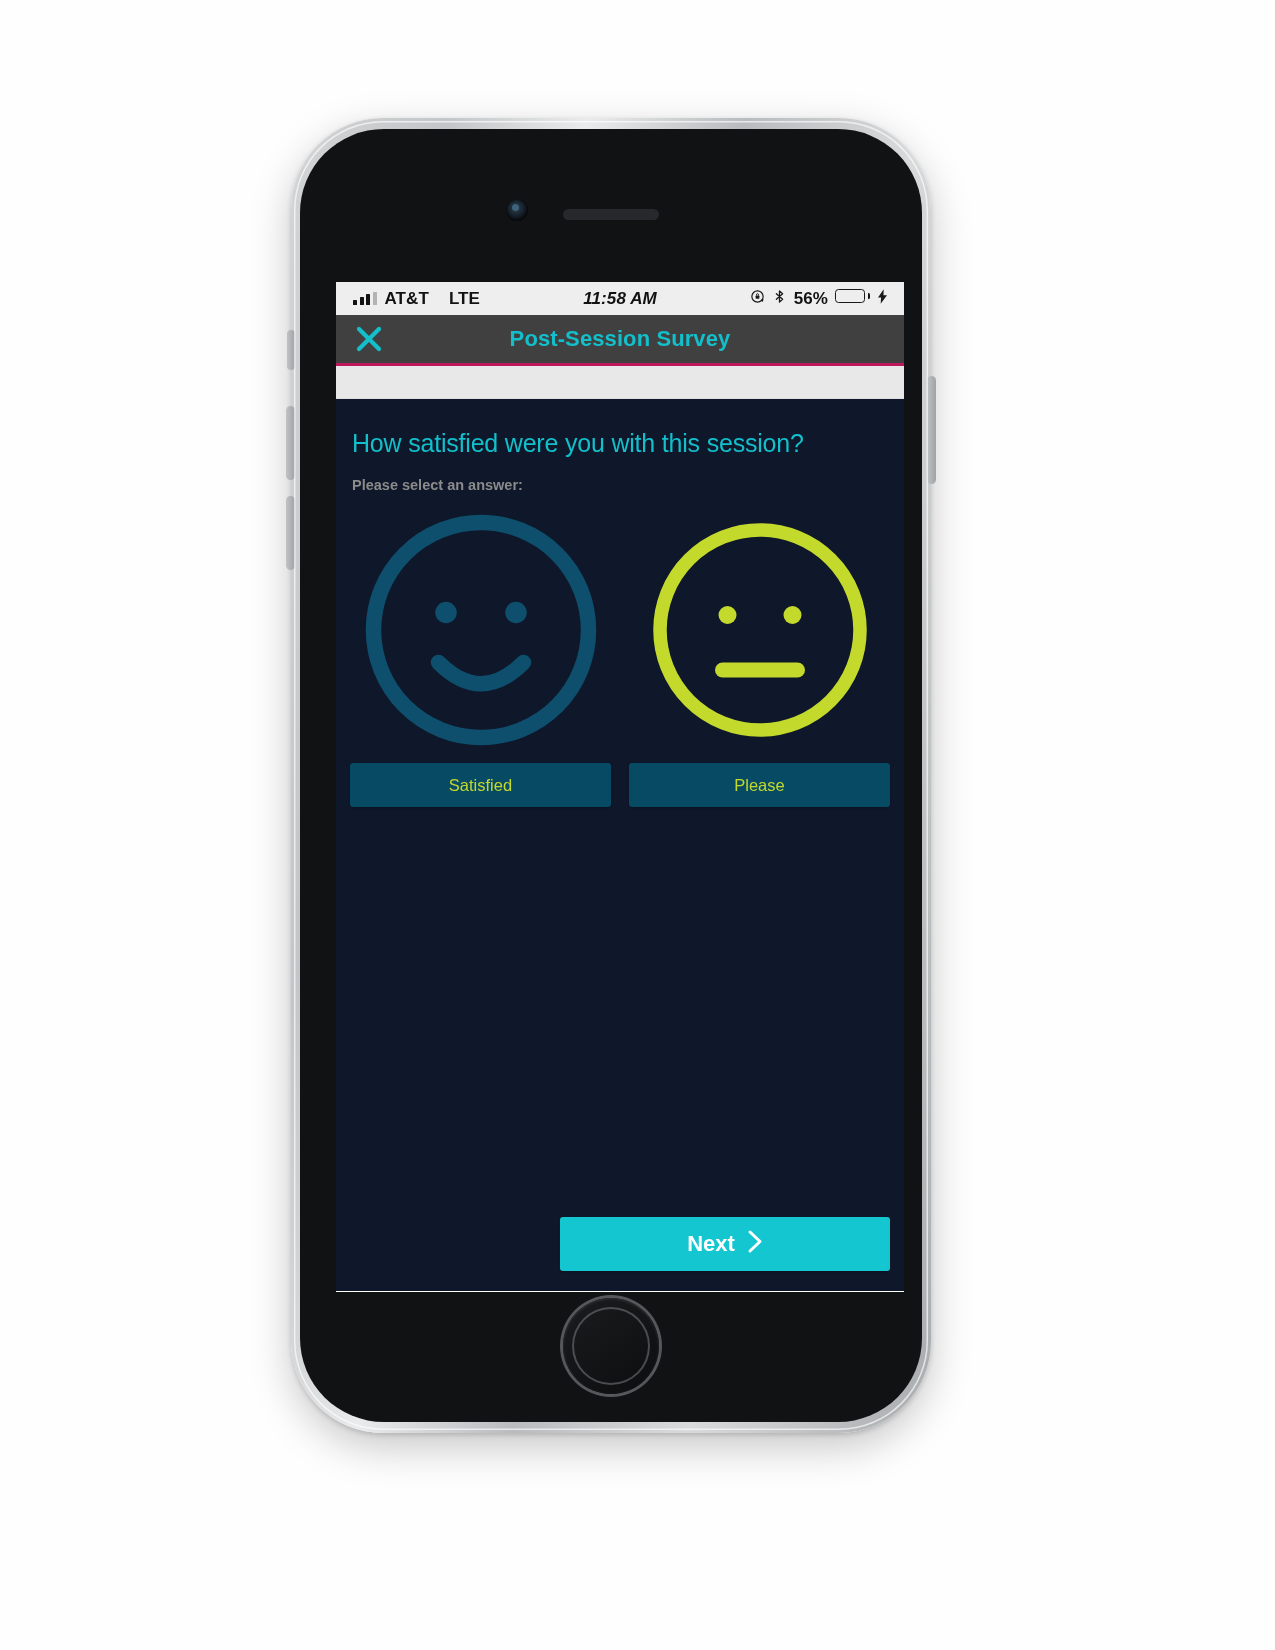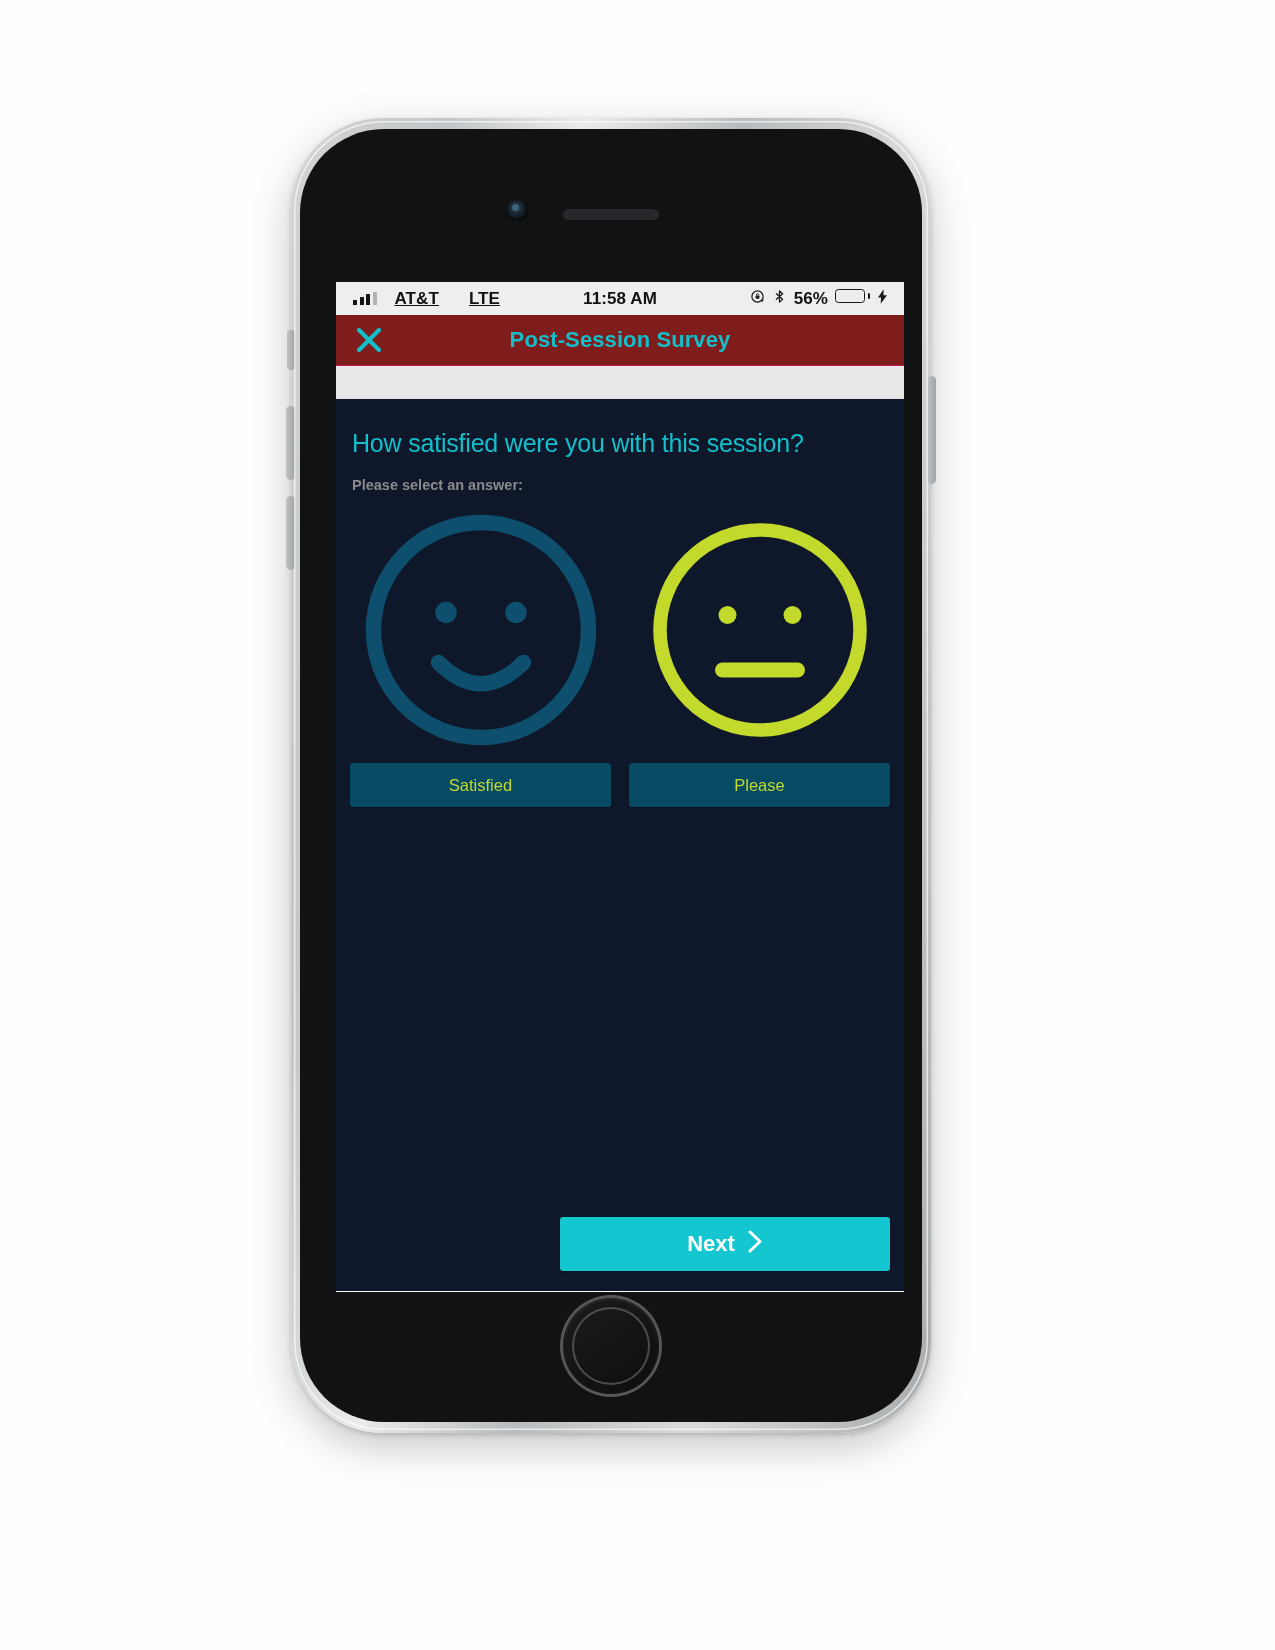--- a/index.html
+++ b/index.html
@@ -70,48 +70,48 @@
     width:568px; height:1010px;
     background:#ffffff; overflow:hidden;
   }
 
   
   .statusbar{
     height:33px; background:#eeeeee; display:flex; align-items:center;
     padding:0 17px; font-size:17px; color:#121212; font-weight:700;
     position:relative;
   }
-  .sb-left{ display:flex; align-items:center; gap:18px;text-decoration:underline; }
+  .sb-left{ display:flex; align-items:center; gap:8px; }
   .bars{ display:flex; align-items:flex-end; gap:2.5px; height:13px; }
   .bars i{ display:block; width:4px; background:#121212; border-radius:.5px; }
   .bars i:nth-child(1){ height:5px; }
   .bars i:nth-child(2){ height:8px; }
   .bars i:nth-child(3){ height:11px; }
   .bars i:nth-child(4){ height:13px; background:#b3b3b3; }
   .carrier{ font-weight:600; letter-spacing:.1px; }
   .lte{ font-weight:600; margin-left:12px; }
   .sb-center{
     position:absolute; left:0; right:0; text-align:center; font-weight:700;
-    letter-spacing:.1px; pointer-events:none;
+    letter-spacing:.1px; pointer-events:none;font-style:italic;
   }
   .sb-right{ margin-left:auto; display:flex; align-items:flex-start; gap:7px; position:relative; z-index:2;}
   .icn{ width:15px; height:15px; display:block; }
   .batt{ display:flex; align-items:center; gap:3px; }
   .batt-body{
     width:30px; height:14px; border:1.6px solid #1a1a1a; border-radius:3.5px;
     padding:1.4px; position:relative;
   }
   .batt-fill{ height:100%; background:#f6c800; border-radius:1.5px; }
   .batt-cap{ width:2.2px; height:6px; background:#1a1a1a; border-radius:0 1.5px 1.5px 0; }
   .bolt{ margin-left:1px; }
 
   
   .navbar{
-    height:51px; background:#7f1d1d; display:flex; align-items:center;
-    position:relative; border-bottom:1px solid #be185d;
+    height:51px; background:#404040; display:flex; align-items:center;
+    position:relative; border-bottom:3px solid #be185d;
   }
   .close-x{
     width:46px; height:46px; margin-left:10px;
     display:flex; align-items:center; justify-content:center; cursor:pointer;
   }
   .nav-title{
     position:absolute; left:0; right:0; text-align:center;
     font-size:22px; font-weight:700; color:#12bfca; letter-spacing:.1px;
     pointer-events:none;
   }

